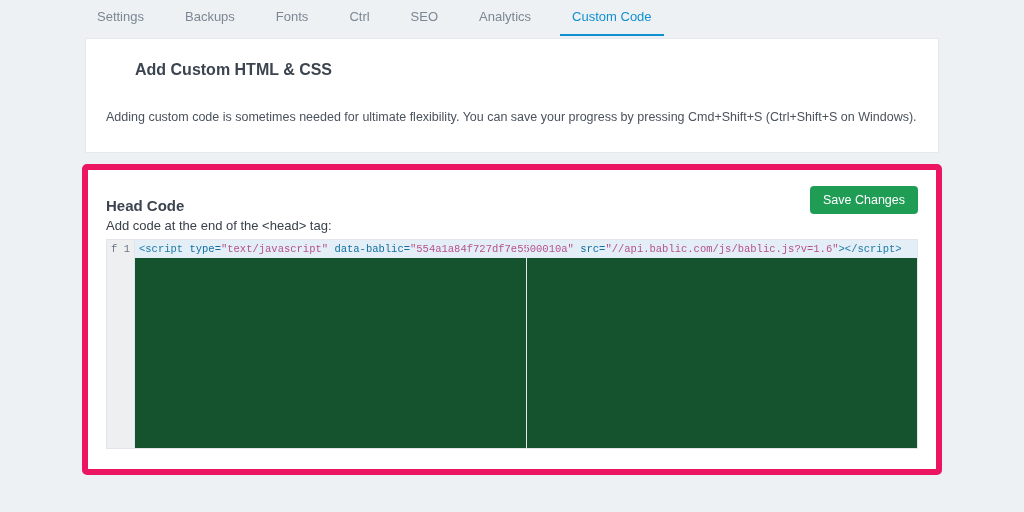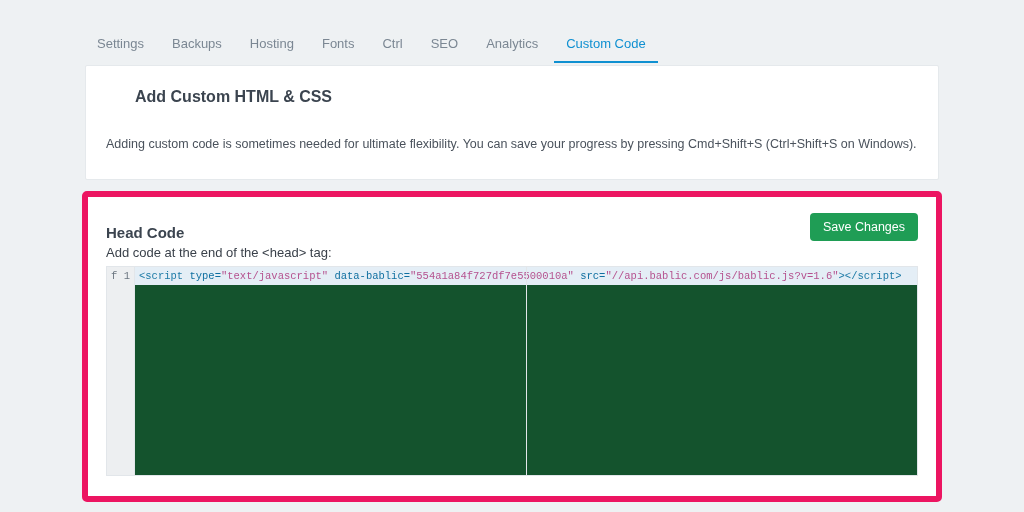--- a/index.html
+++ b/index.html
@@ -12,22 +12,22 @@
   }
   .page {
     width: 1024px;
     display: flex;
     flex-direction: column;
     align-items: center;
   }
   .tabs {
     width: 854px;
     display: flex;
-    gap: 4px;
-    padding-top: 28px;
+    gap: 17px;
+    padding-top: 1px;
   }
   .tab {
     padding: 8px 12px 10px 12px;
     font-size: 13px;
     color: #7b8793;
     cursor: pointer;
     border-bottom: 2px solid transparent;
   }
   .tab.active {
     color: #0f90d1;
@@ -129,21 +129,20 @@
   }
 </style>
 </head>
 <body>
 
 <div class="page">
 
   <div class="tabs">
     <div class="tab">Settings</div>
     <div class="tab">Backups</div>
-    <div class="tab">Hosting</div>
     <div class="tab">Fonts</div>
     <div class="tab">Ctrl</div>
     <div class="tab">SEO</div>
     <div class="tab">Analytics</div>
     <div class="tab active">Custom Code</div>
   </div>
 
   <div class="panel">
     <h2>Add Custom HTML &amp; CSS</h2>
     <p class="desc">Adding custom code is sometimes needed for ultimate flexibility. You can save your progress by pressing Cmd+Shift+S (Ctrl+Shift+S on Windows).</p>

